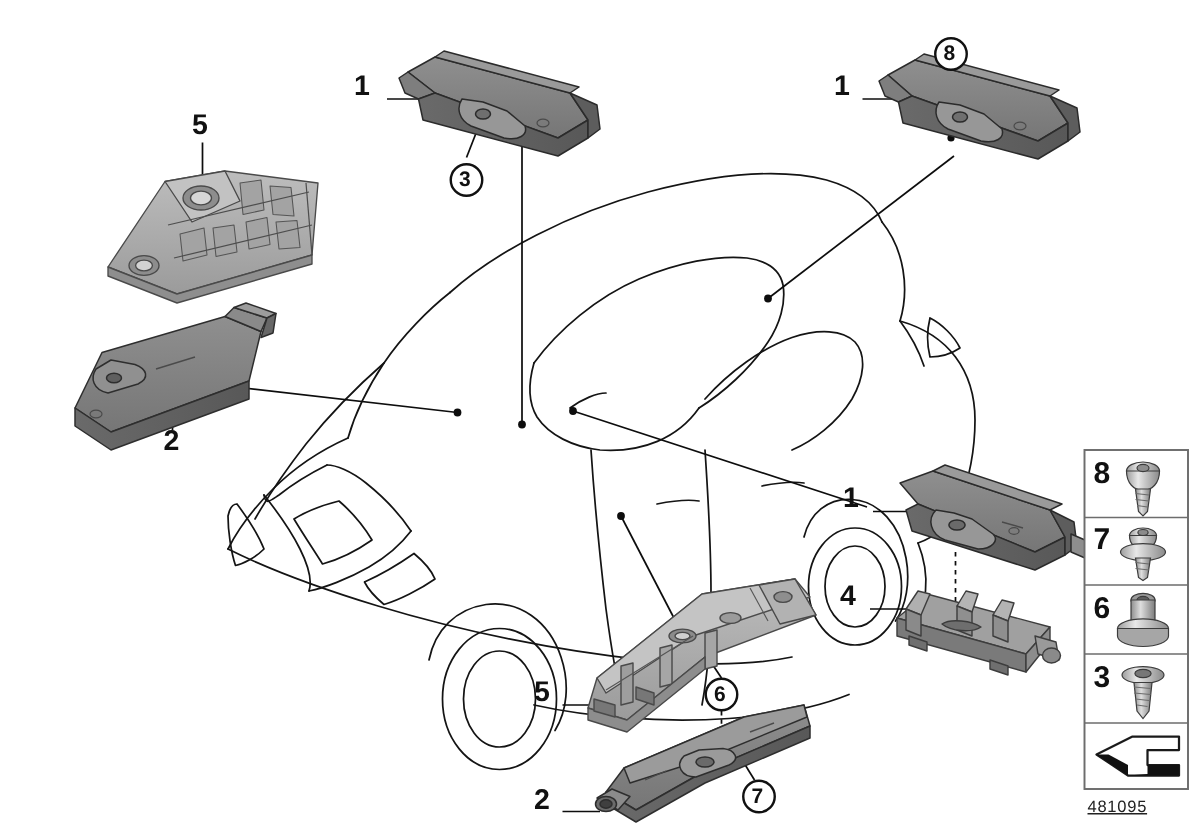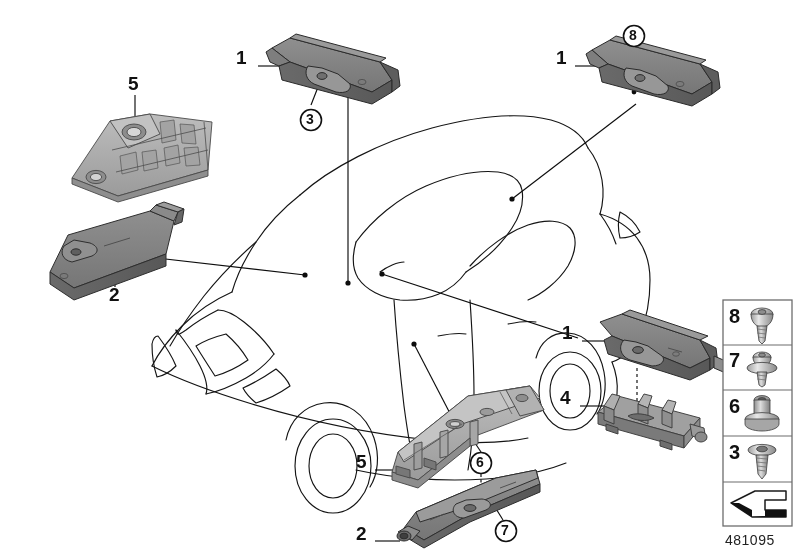--- a/index.html
+++ b/index.html
@@ -2,22 +2,22 @@
 <html><head>
 <meta charset="utf-8">
 <style>
   html,body{margin:0;padding:0;background:#ffffff;}
   body{width:800px;height:560px;overflow:hidden;
        font-family:"Liberation Sans", sans-serif;}
   #stage{position:relative;width:800px;height:560px;background:#fff;}
   svg.layer{position:absolute;left:0;top:0;width:800px;height:560px;}
   .lbl{position:absolute;font-weight:bold;font-size:19px;color:#111;
        font-family:"Liberation Sans",sans-serif;line-height:1;}
-  .partnum{position:absolute;font-size:14px;color:#222;letter-spacing:.5px;
-       font-family:"Liberation Sans",sans-serif;}
+  .partnum{position:absolute;font-size:11px;color:#222;letter-spacing:.5px;
+       font-family:"Liberation Sans",sans-serif;text-decoration:underline;}
 </style>
 </head>
 <body>
 
 <div id="stage">
 
   <svg class="layer" viewBox="0 0 800 560">
     <defs>
       <linearGradient id="gTop" x1="0" y1="0" x2="0" y2="1">
         <stop offset="0" stop-color="#8f8f8f"></stop>

